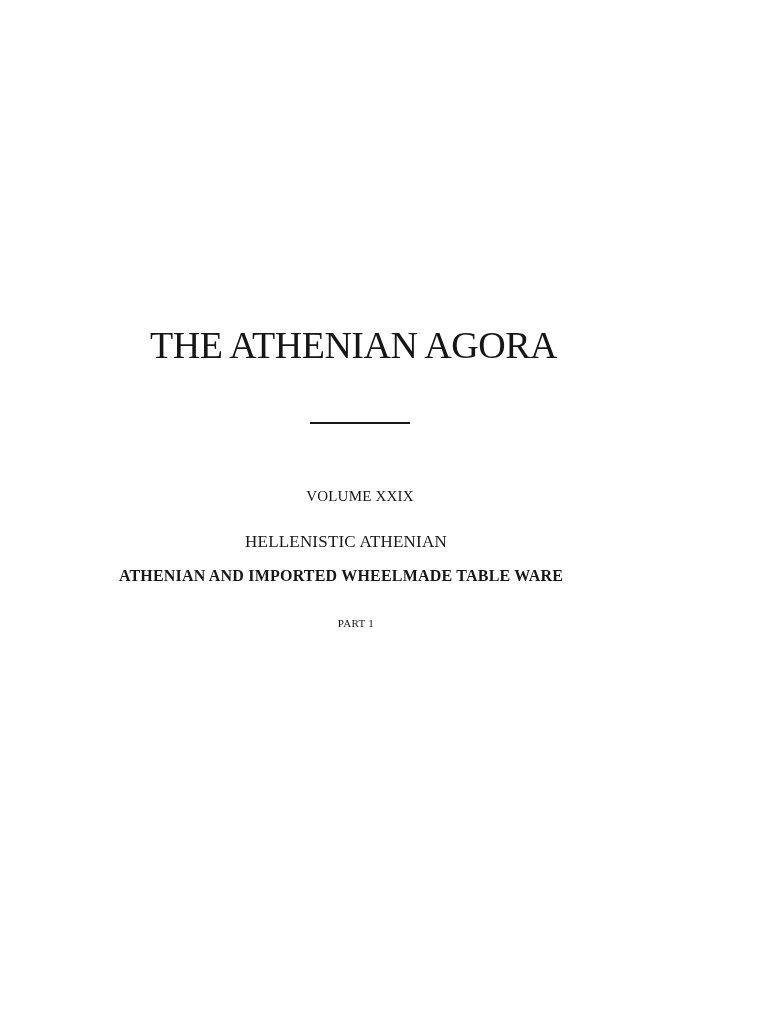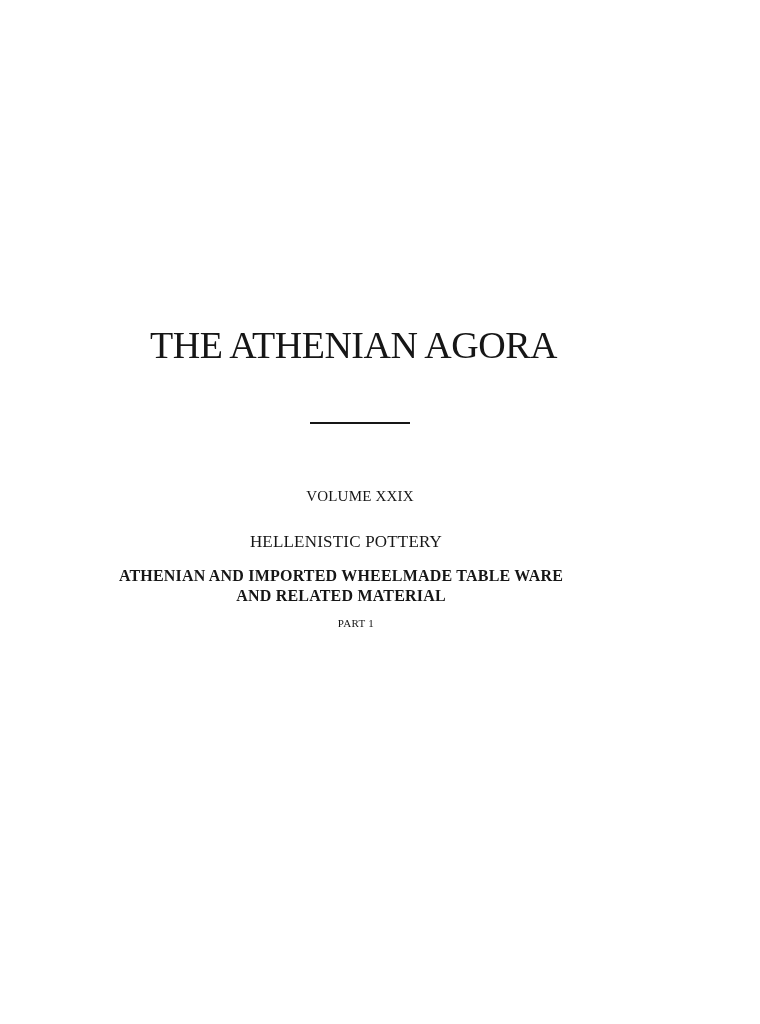--- a/index.html
+++ b/index.html
@@ -83,22 +83,21 @@
 <body>
 
 <div class="page">
 
   <h1 class="line series-title">THE ATHENIAN AGORA</h1>
 
   <div class="divider"></div>
 
   <div class="line volume">VOLUME XXIX</div>
 
-  <div class="line book-title">HELLENISTIC POTTERY</div>
+  <div class="line book-title">HELLENISTIC ATHENIAN</div>
 
   <div class="line subtitle">
     <div>ATHENIAN AND IMPORTED WHEELMADE TABLE WARE</div>
-    <div>AND RELATED MATERIAL</div>
   </div>
 
   <div class="line part">PART 1</div>
 
 </div>
 
 </body></html>

